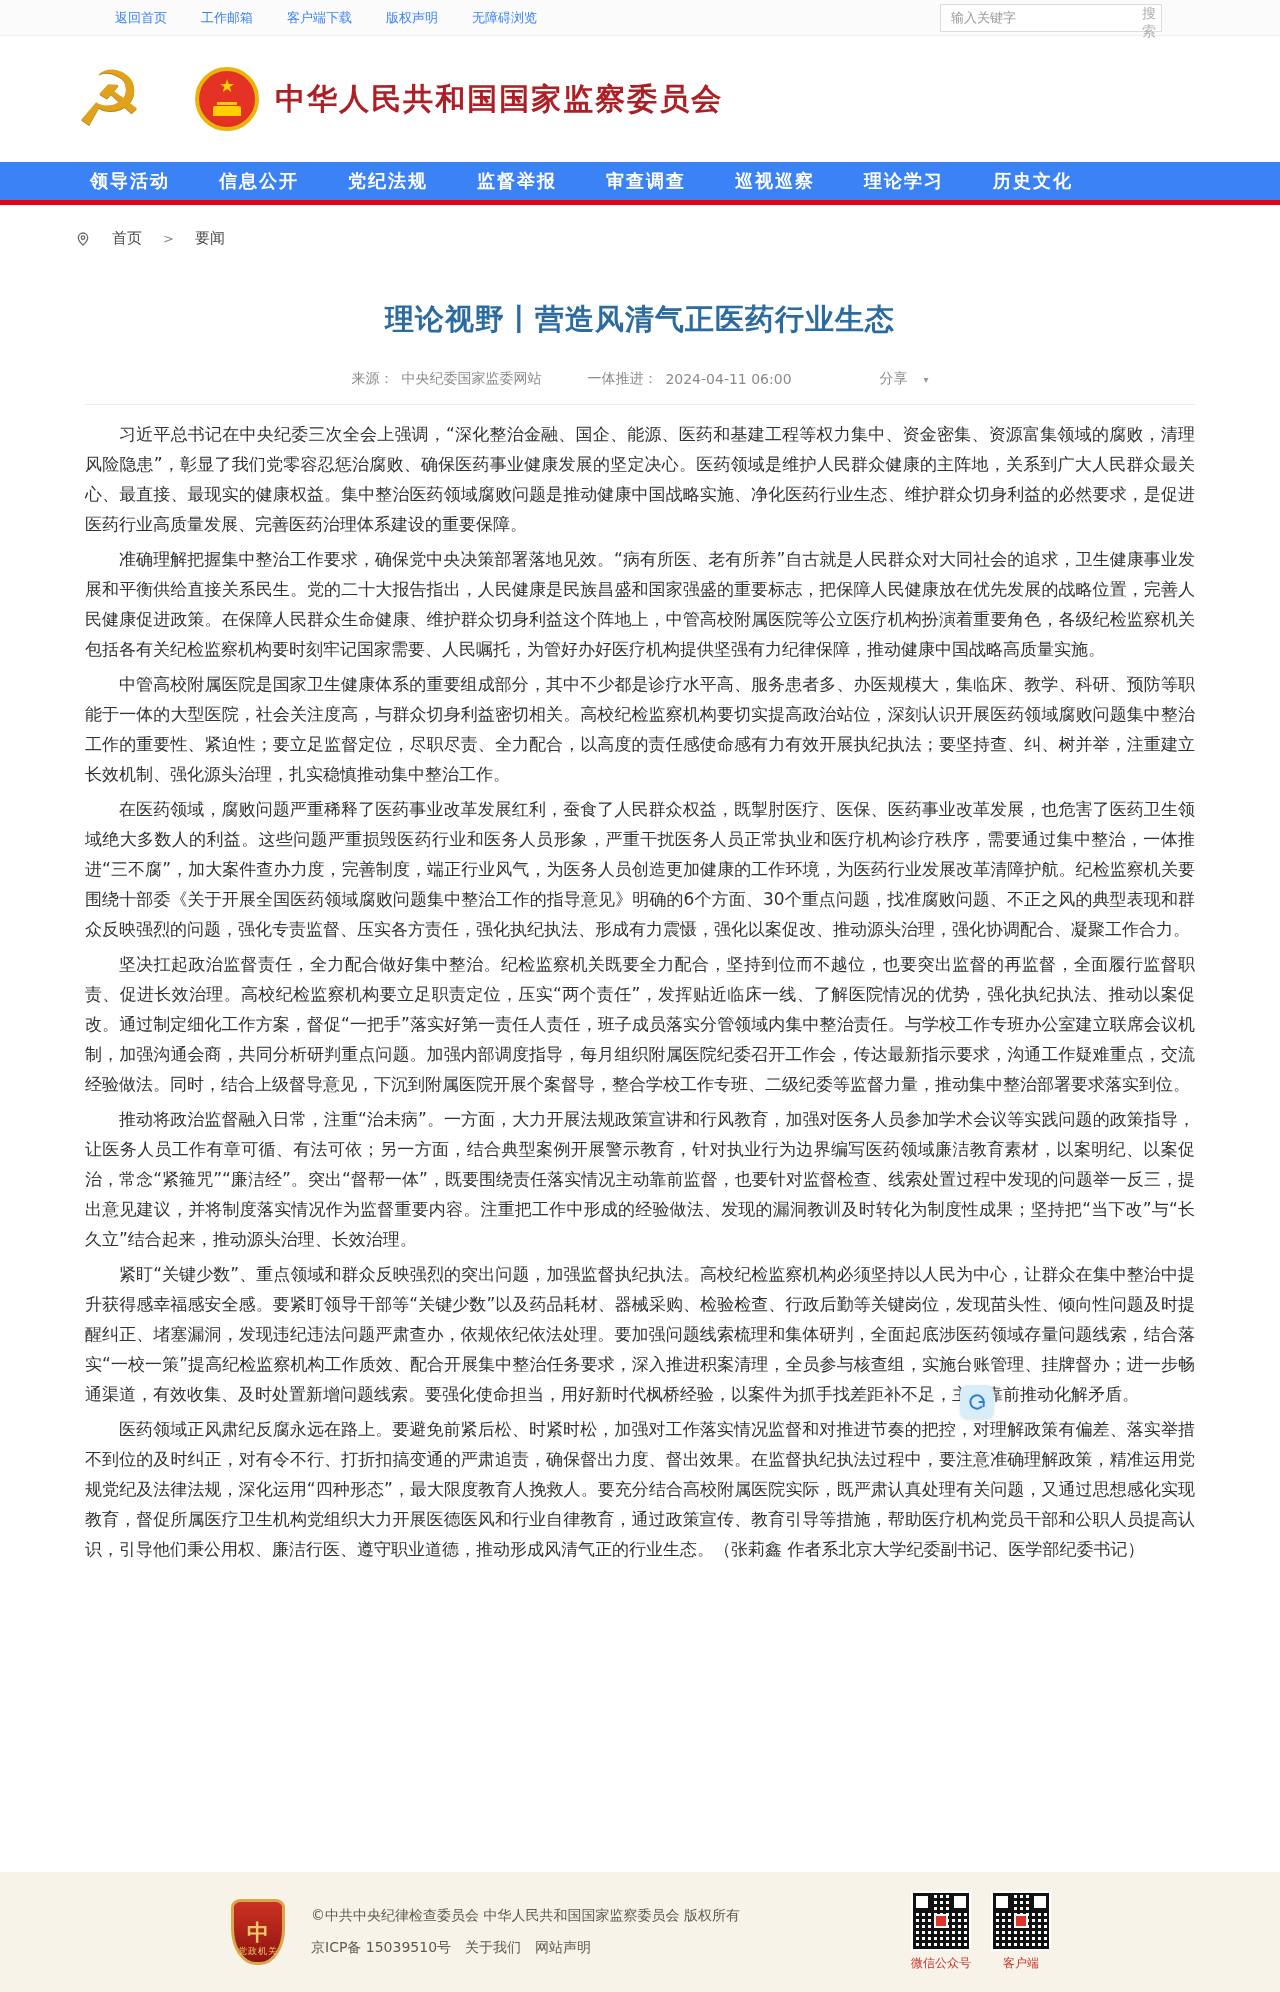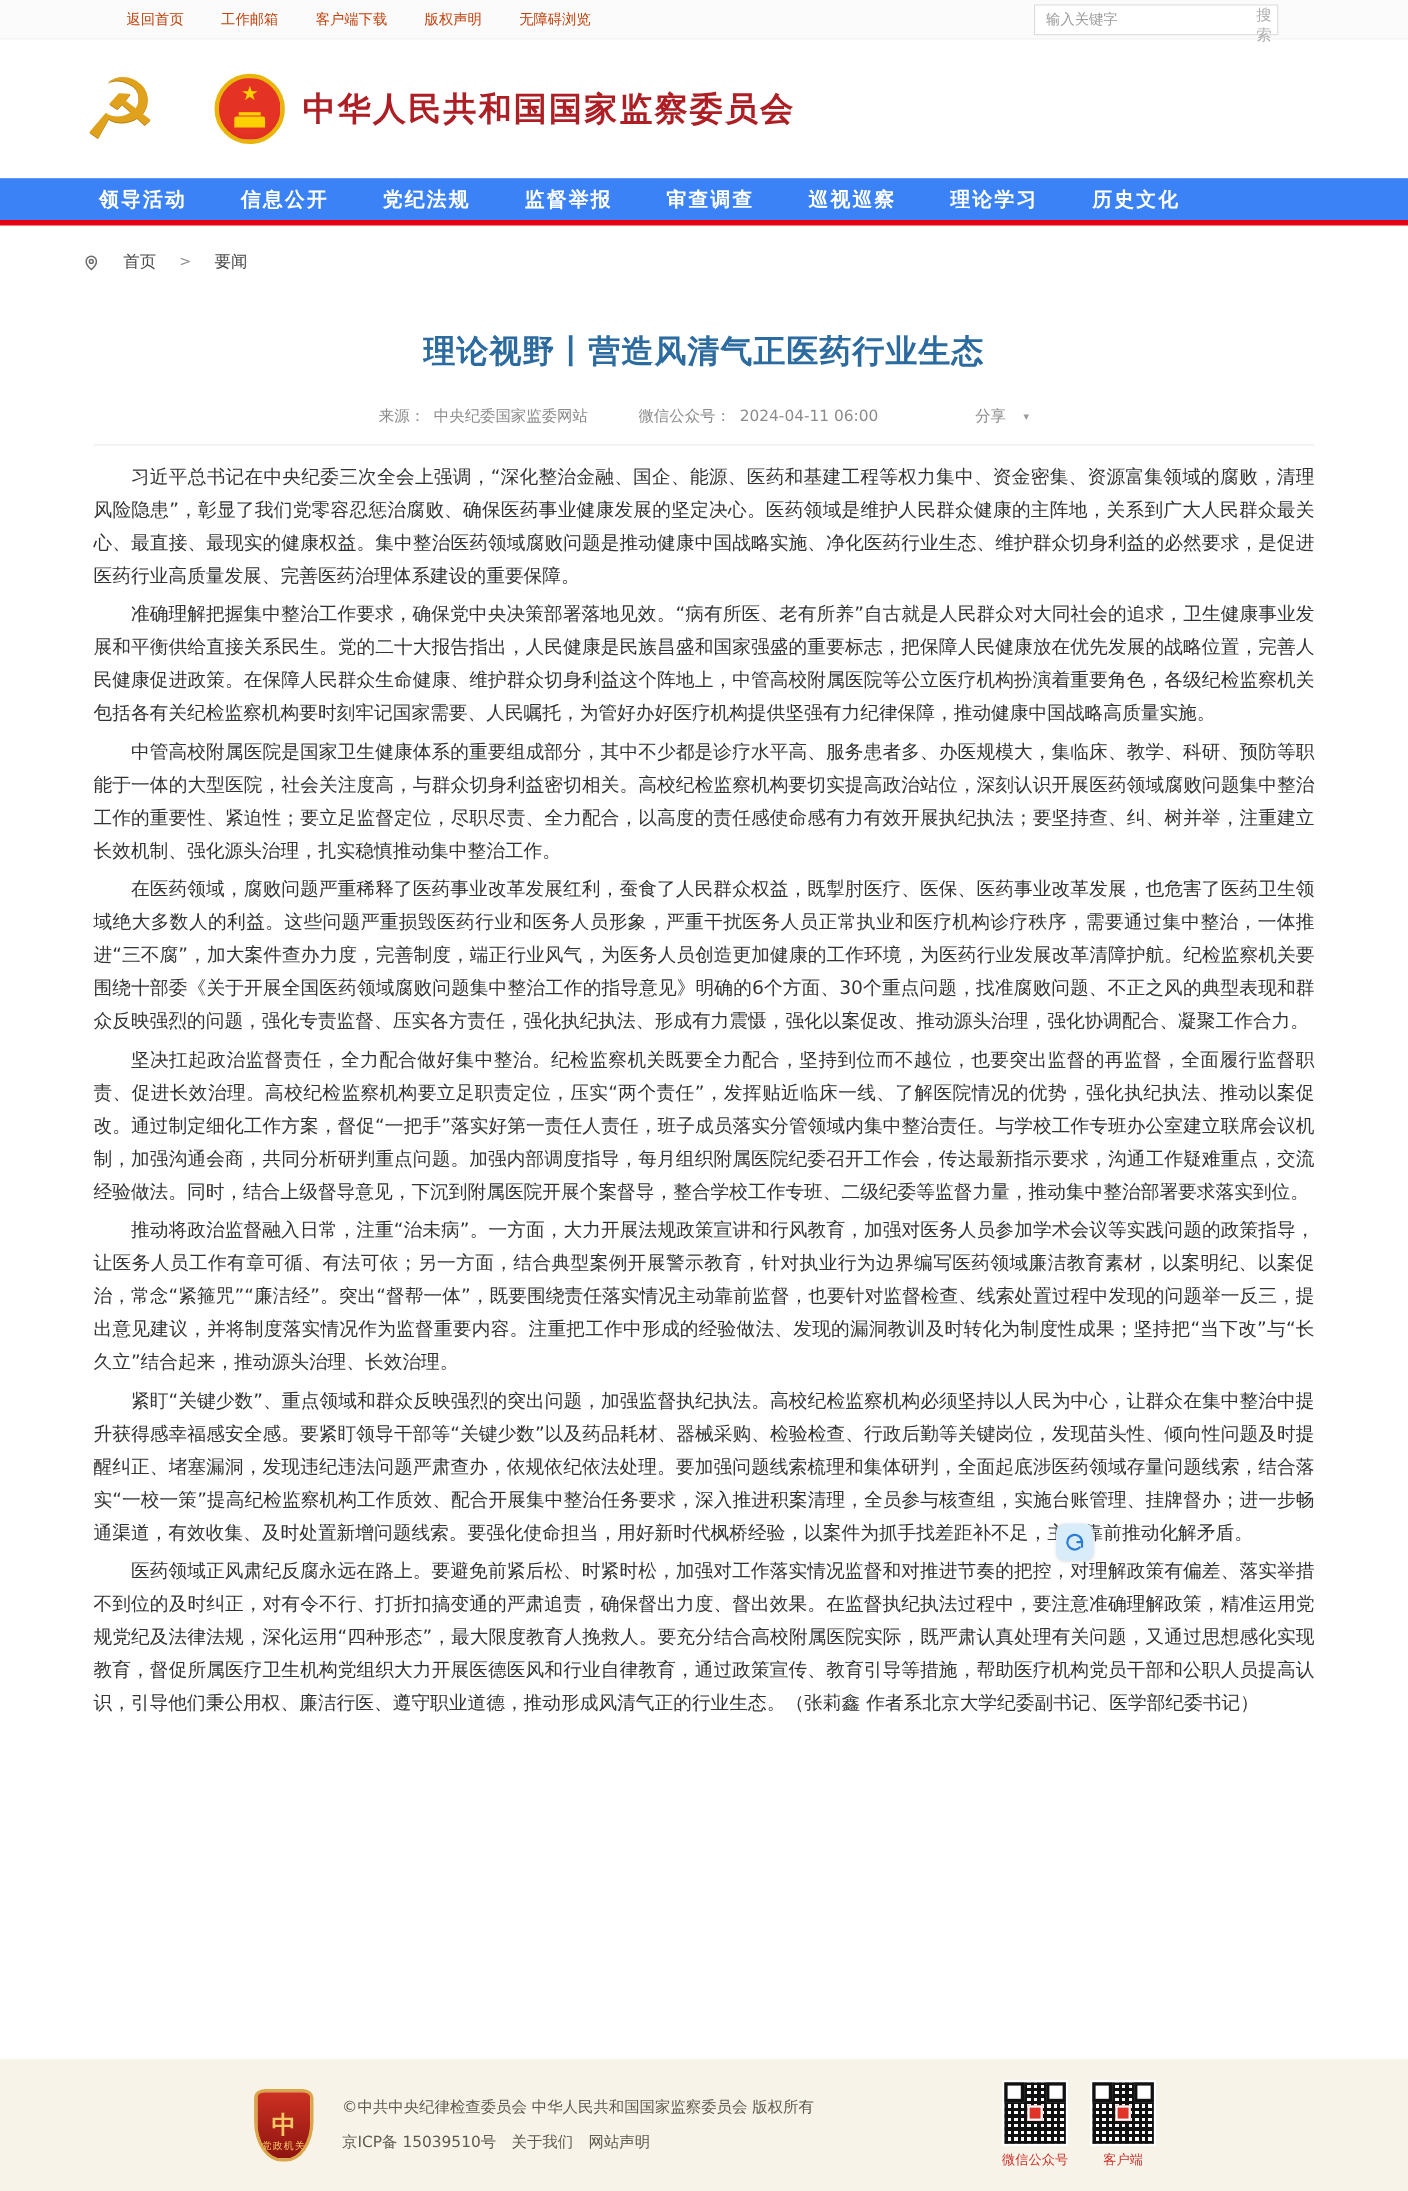--- a/index.html
+++ b/index.html
@@ -3,21 +3,21 @@
 <meta charset="utf-8">
 <style>
   * { margin:0; padding:0; box-sizing:border-box; }
   body { background:#ffffff; font-family:"DejaVu Sans","Liberation Sans",sans-serif; }
   #page { position:relative; width:1280px; margin:0 auto; min-height:1992px; background:#fff; overflow:hidden; }
 
   
   .topbar { height:36px; background:#fbfbfb; border-bottom:1px solid #efefef;
             display:flex; align-items:center; justify-content:space-between; padding:0 118px 0 115px; }
   .topbar-links { display:flex; gap:34px; }
-  .topbar-links a { font-size:13px; color:#c2410c; text-decoration:none; cursor:pointer; }
+  .topbar-links a { font-size:13px; color:#3b82f6; text-decoration:none; cursor:pointer; }
   .search-box { display:flex; align-items:center; width:222px; height:28px; border:1px solid #ddd; background:#fff; }
   .search-box input { flex:1; border:none; outline:none; height:20px; padding:0 10px; font-size:13px; color:#333; background:transparent; }
   .search-box input::placeholder { color:#9a9a9a; }
   .search-btn { width:58px; height:26px; border:none; background:transparent; color:#b0b0b0; font-size:14px; cursor:pointer; }
 
   
   .masthead { height:126px; display:flex; align-items:center; padding:0 75px; gap:52px; background:#fff; }
   .brand { display:flex; align-items:center; gap:16px; }
   .party-emblem { font-size:76px; line-height:76px; color:#e0a21d;
                   text-shadow:0 1px 0 #b67f10; }
@@ -139,21 +139,21 @@
     <a>要闻</a>
   </div>
 
   <div class="article-wrap">
     <h1 class="article-title">理论视野丨营造风清气正医药行业生态</h1>
 
     <div class="article-meta">
       <span>来源：</span>
         <span>中央纪委国家监委网站</span>
       <span class="meta-gap"></span>
-      <span>微信公众号：</span>
+      <span>一体推进：</span>
         <span>2024-04-11 06:00</span>
       <span class="share-wrap">
         <span>分享</span>
         <span class="share-caret">▾</span>
       </span>
     </div>
 
     <div class="meta-divider"></div>
 
     <div class="article-body">

